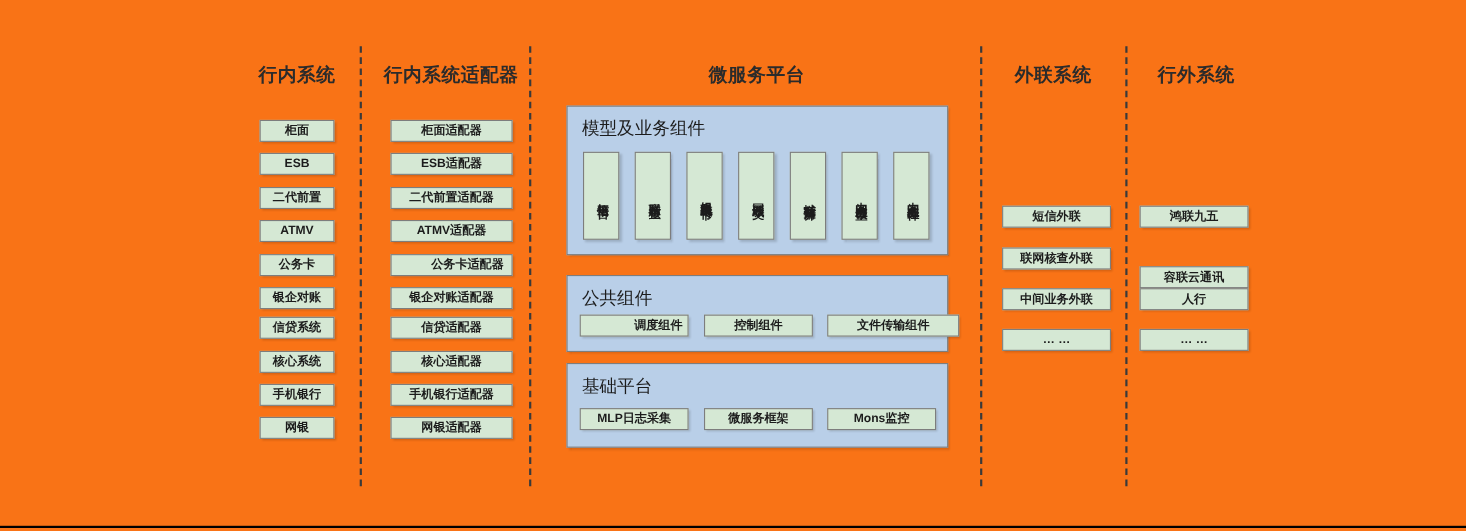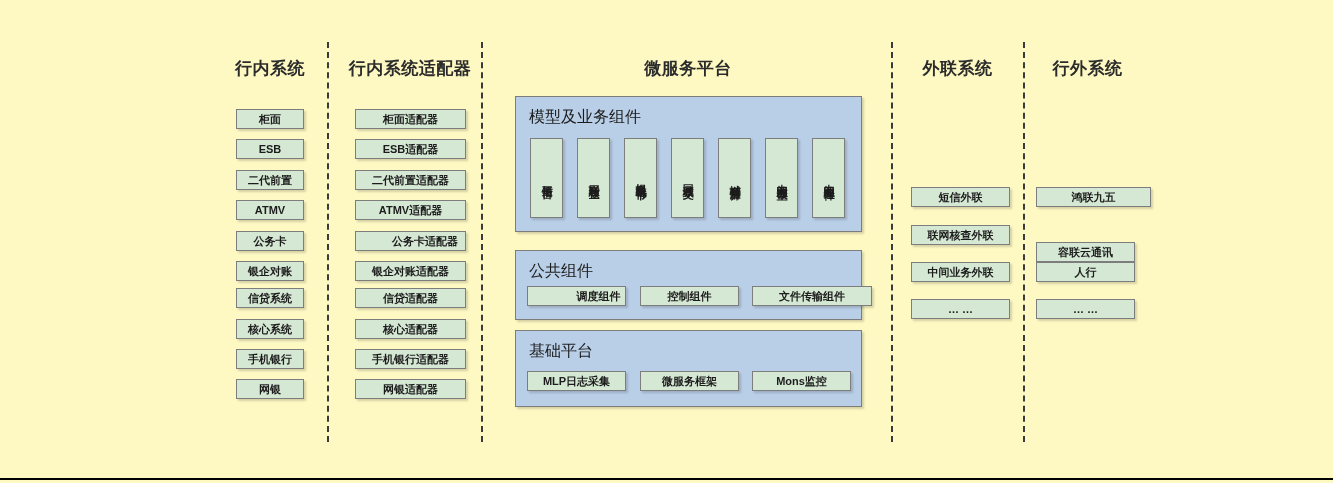--- a/index.html
+++ b/index.html
@@ -9,21 +9,21 @@
   }
   body {
     font-family: "Liberation Sans", "DejaVu Sans", sans-serif;
     color: #1a1a1a;
     -webkit-font-smoothing: antialiased;
   }
   #canvas {
     position: relative;
     width: 1333px;
     height: 483px;
-    background: #fef9c3;
+    background: #f97316;
     overflow: hidden;
   }
 
   
   .page-rule {
     position: absolute;
     left: 0;
     top: 478px;
     width: 1333px;
     height: 2px;
@@ -181,20 +181,20 @@
   </div>
   <div class="node" style="left:527px; top:371px; width:99px; height:20px;">MLP日志采集</div>
   <div class="node" style="left:640px; top:371px; width:99px; height:20px;">微服务框架</div>
   <div class="node" style="left:752px; top:371px; width:99px; height:20px;">Mons监控</div>
 
   <div class="node" style="left:911px; top:187px; width:99px; height:20px;">短信外联</div>
   <div class="node" style="left:911px; top:225px; width:99px; height:20px;">联网核查外联</div>
   <div class="node" style="left:911px; top:262px; width:99px; height:20px;">中间业务外联</div>
   <div class="node" style="left:911px; top:299px; width:99px; height:20px;">… …</div>
 
-  <div class="node" style="left:1036px; top:187px; width:115px; height:20px;">鸿联九五</div>
+  <div class="node" style="left:1036px; top:187px; width:99px; height:20px;">鸿联九五</div>
   <div class="node" style="left:1036px; top:225px; width:99px; height:20px;margin-top:17px;">容联云通讯</div>
   <div class="node" style="left:1036px; top:262px; width:99px; height:20px;">人行</div>
   <div class="node" style="left:1036px; top:299px; width:99px; height:20px;">… …</div>
 
   <div class="page-rule"></div>
 
 </div>
 
 </body></html>

